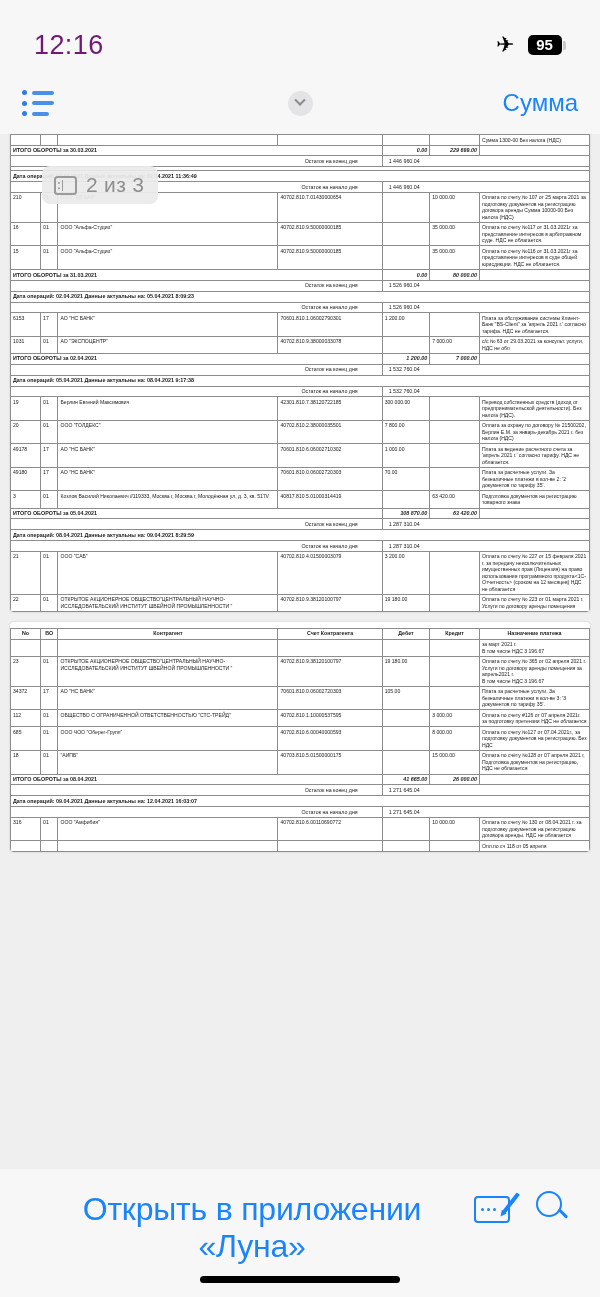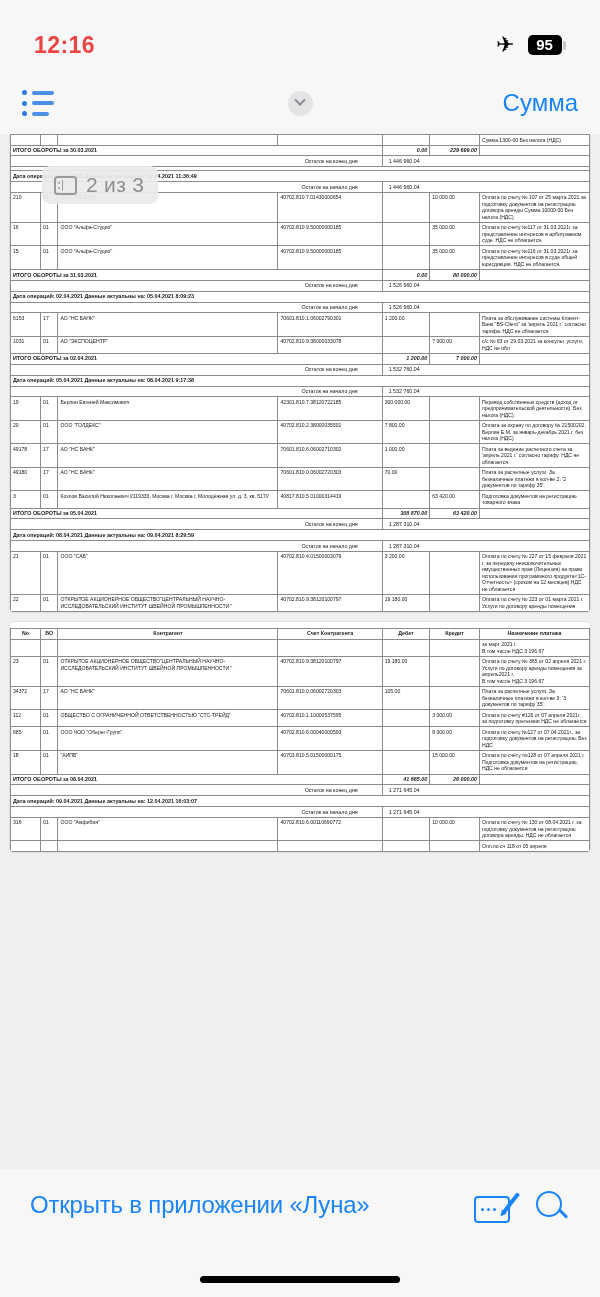--- a/index.html
+++ b/index.html
@@ -12,21 +12,21 @@
     position:relative;
   }
 
   
   .statusbar{
     height:72px; width:100%;
     display:flex; align-items:center; justify-content:space-between;
     padding:18px 34px 0 34px;
     background:#f7f7f7;
   }
-  .clock{ font-size:23px; font-weight:700; letter-spacing:.4px; color:#ef4444; }
+  .clock{ font-size:27px; font-weight:400; letter-spacing:.4px; color:#701a75; }
   .status-right{ display:flex; align-items:center; gap:13px; }
   .airplane{ font-size:22px; color:#000; line-height:1; }
   .battery{ display:flex; align-items:center; }
   .batt-body{
     background:#000; color:#fff; font-size:15px; font-weight:700;
     border-radius:5px; padding:2px 6px 3px 6px; line-height:1;
     min-width:34px; text-align:center;
   }
   .batt-cap{ width:3px; height:9px; background:#c9c9c9; border-radius:0 2px 2px 0; margin-left:1.5px; }
 
@@ -146,21 +146,21 @@
     box-shadow:0 5.2px 0 #9a9a9a;
   }
   .pill-text{ font-size:21px; color:#8e8e8e; font-weight:400; letter-spacing:.3px; }
 
   
   .bottombar{
     position:absolute; left:0; right:0; bottom:0; height:128px;
     background:#f7f7f7;
     display:flex; align-items:flex-start; padding:22px 30px 0 30px;
   }
-  .open-in{ font-size:24px; color:#1a84ff; cursor:pointer; letter-spacing:-.2px; }
+  .open-in{ font-size:32px; color:#1a84ff; cursor:pointer; letter-spacing:-.2px;text-align:center; }
   .bot-icons{ margin-left:auto; display:flex; align-items:center; gap:26px; }
   .markup-icon{ position:relative; width:36px; height:30px; cursor:pointer; }
   .markup-icon .box{
     position:absolute; inset:3px 0 0 0; border:2.6px solid #1a84ff; border-radius:4px;
   }
   .markup-icon .dots{
     position:absolute; left:7px; top:15px; display:flex; gap:3px;
   }
   .markup-icon .dots i{ width:3px; height:3px; background:#1a84ff; border-radius:50%; display:block; }
   .markup-icon .pen{

